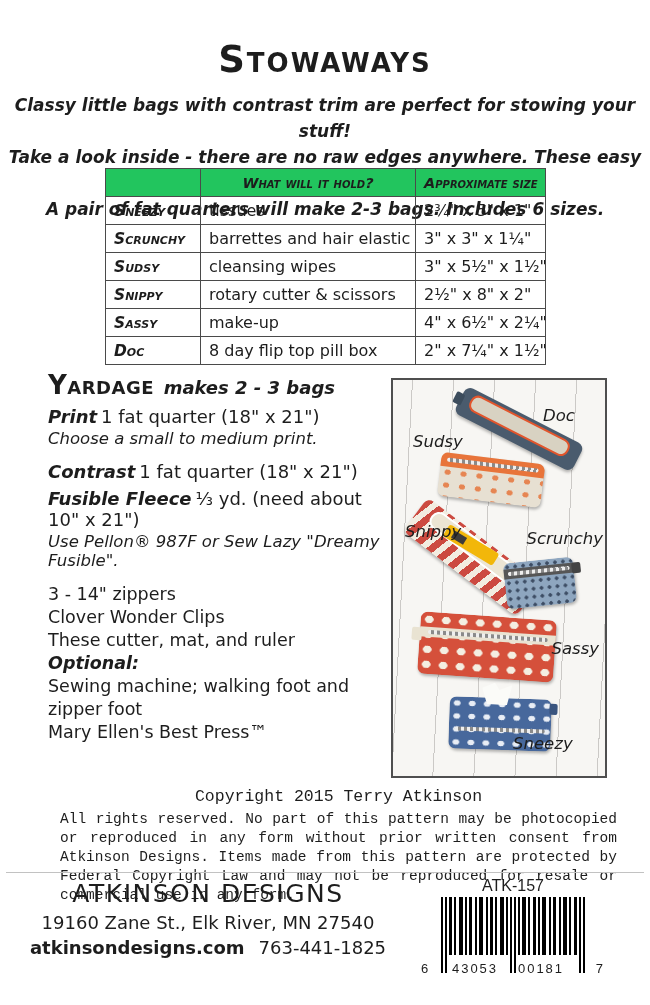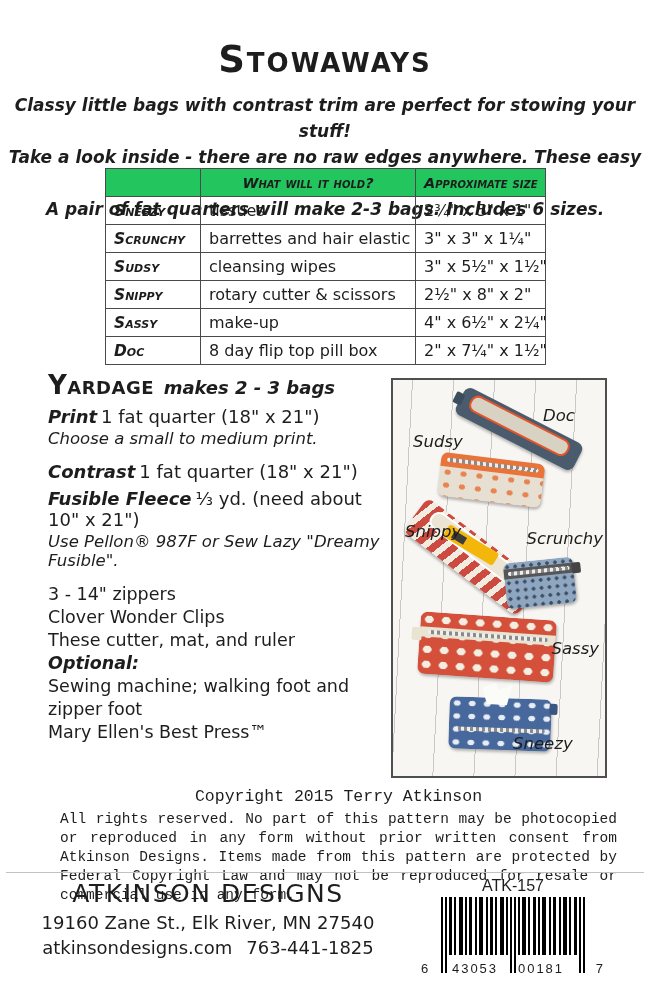--- a/index.html
+++ b/index.html
@@ -86,21 +86,21 @@
   
   .copyright{position:absolute;top:787px;left:33px;right:33px;text-align:center;
          font-family:Liberation Mono, monospace;margin-left:27px;}
   .copyright .c1{font-size:16.5px;margin:0 0 4px;}
   .copyright .c2{font-size:14.5px;text-align:justify;line-height:19px;margin:0;}
   .divider{position:absolute;top:872px;left:6px;right:6px;height:1px;background:#c2c2c2;}
   .footer-left{position:absolute;left:28px;top:879px;width:360px;text-align:center;}
   .company{font-size:25px;letter-spacing:1.5px;margin:0;font-weight:normal;}
   .address{font-size:18px;margin:4px 0 0;}
   .contact{font-size:18px;margin:4px 0 0;}
-  .contact .site{font-weight:normal;margin-right:14px;}
+  .contact .site{font-weight:bold;margin-right:14px;}
   .footer-right{position:absolute;left:412px;top:877px;width:210px;
          font-family:"Liberation Sans",sans-serif;}
   .sku{margin-left:25px;width:152px;text-align:center;font-size:16px;}
   .barcode{position:relative;margin-left:25px;margin-top:2px;width:152px;height:78px;}
   .bars{display:flex;align-items:flex-start;padding-left:4px;}
   .bc-digit{position:absolute;font-size:13px;bottom:-1px;}
   .bc-d0{left:-16px;}
   .bc-d1{left:10px;width:56px;text-align:center;letter-spacing:2px;}
   .bc-d2{left:76px;width:56px;text-align:center;letter-spacing:2px;}
   .bc-d3{right:-14px;}

